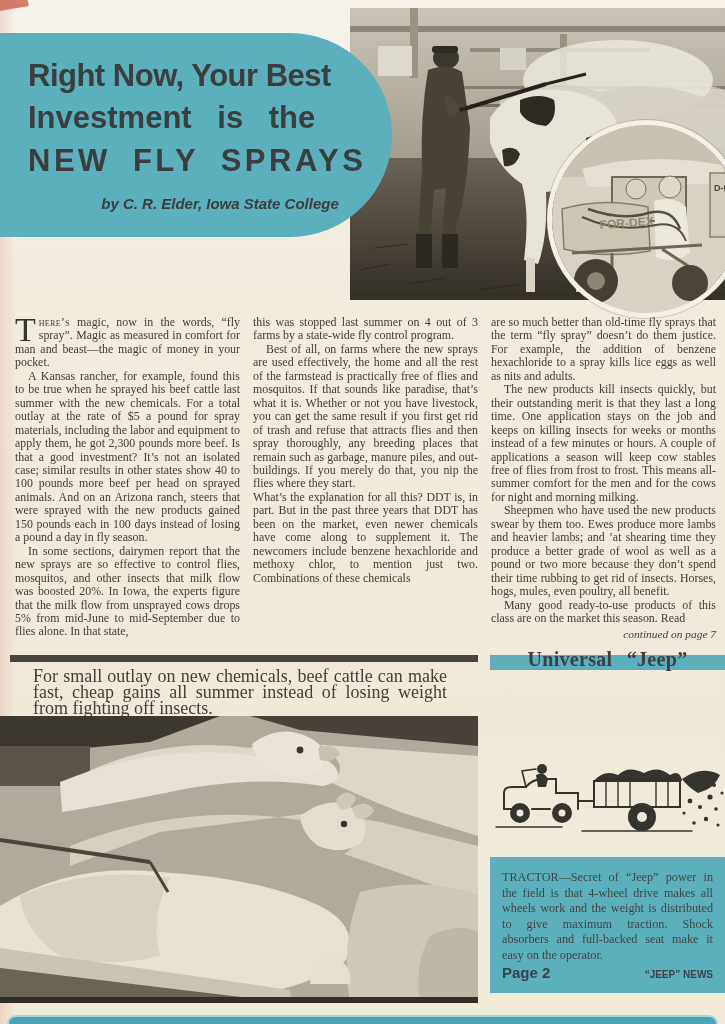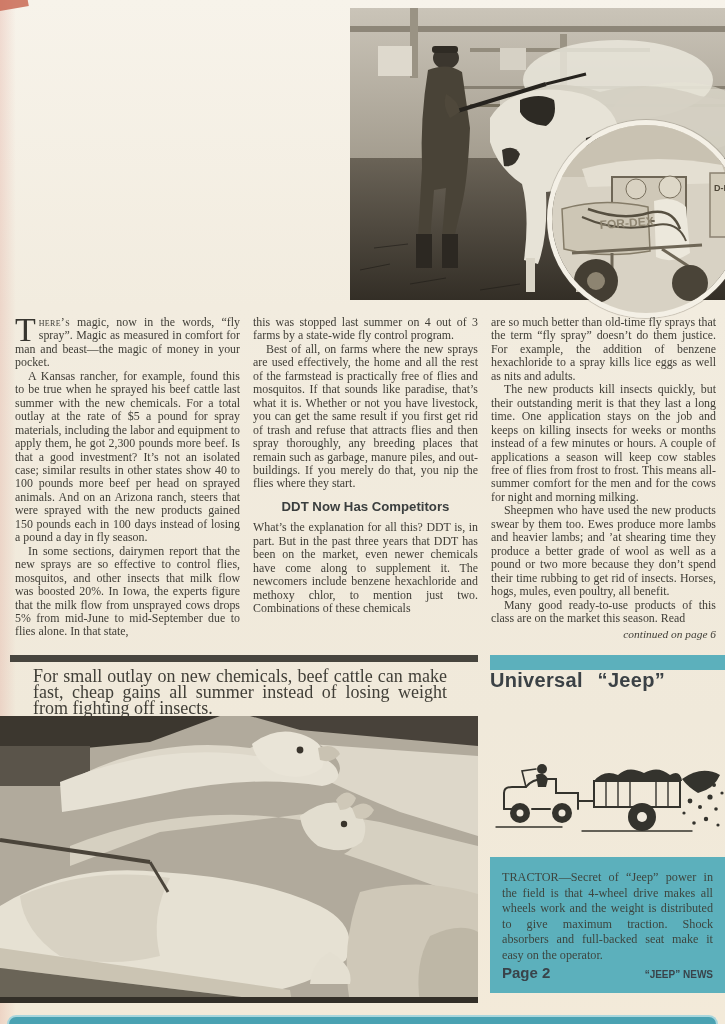--- a/index.html
+++ b/index.html
@@ -47,22 +47,22 @@
   .continued{font-style:italic;text-align:right;margin-top:3px !important;font-size:11.4px;}
 
   
   .divider-rule{position:absolute;left:10px;top:655px;width:468px;height:7px;background:#47453e;}
   .cattle-caption{position:absolute;left:33px;top:668px;width:414px;
     font-size:18px;line-height:16px;color:#413f38;text-align:justify;}
   .cattle-photo{position:absolute;left:0;top:716px;width:478px;height:287px;}
 
   
   .sidebar-top-bar{position:absolute;left:490px;top:655px;width:235px;height:15px;background:#5cb0bc;}
-  .sidebar-heading{position:absolute;left:490px;top:669px;width:235px;
-    font-family:Liberation Sans, sans-serif;font-weight:700;font-size:20px;color:#3b4145;
+  .sidebar-heading{position:absolute;left:490px;top:648px;width:235px;text-align:center;
+    font-family:Liberation Serif, serif;font-weight:700;font-size:20px;color:#3b4145;
     word-spacing:9px;letter-spacing:.3px;}
   .jeep-illustration{position:absolute;left:492px;top:735px;width:232px;height:112px;}
   .tractor-panel{position:absolute;left:490px;top:857px;width:235px;height:136px;background:#5cb0bc;
     box-sizing:border-box;padding:13px 12px 0 12px;}
   .tractor-note{font-size:12.2px;line-height:15.6px;color:#3d453f;text-align:justify;}
   .panel-footer{position:absolute;left:12px;right:12px;bottom:12px;display:flex;
     justify-content:space-between;align-items:baseline;
     font-family:"Liberation Sans",sans-serif;color:#39434a;}
   .page-number{font-size:15px;font-weight:600;}
   .publication{font-size:10px;font-weight:700;margin-left:36px;}
@@ -164,40 +164,45 @@
       <circle cx="44" cy="156" r="22" fill="#443e33"></circle>
       <circle cx="44" cy="156" r="9" fill="#8d8471"></circle>
       <circle cx="138" cy="158" r="18" fill="#4a4438"></circle>
 
       <rect x="158" y="48" width="30" height="64" fill="#d3ccba" stroke="#8a8170" stroke-width="1.5"></rect>
       <text x="162" y="66" font-family="Liberation Sans, sans-serif" font-size="9" font-weight="700" fill="#4e4738">D-D-T</text>
       <text x="48" y="104" font-family="Liberation Sans, sans-serif" font-size="12" font-weight="700" fill="#8f8672" transform="rotate(-4 48 104)">FOR-DEX</text>
     </svg>
   </div>
 
+  <div class="masthead">
+    <div class="t t1">Right Now, Your Best</div>
+    <div class="t t2">Investment is the</div>
+    <div class="t t3">NEW FLY SPRAYS</div>
+    <div class="byline">by C. R. Elder, Iowa State College</div>
+  </div>
 
 
   <div class="article">
     <div class="col">
       <p><span class="dropcap">T</span><span class="smallcaps">here’s</span><span> magic, now in the words, “fly spray”. Magic as measured in comfort for man and beast—the magic of money in your pocket.</span></p>
       <p class="ind">A Kansas rancher, for example, found this to be true when he sprayed his beef cattle last summer with the new chemicals. For a total outlay at the rate of $5 a pound for spray materials, including the labor and equipment to apply them, he got 2,300 pounds more beef. Is that a good investment? It’s not an isolated case; similar results in other states show 40 to 100 pounds more beef per head on sprayed animals. And on an Arizona ranch, steers that were sprayed with the new products gained 150 pounds each in 100 days instead of losing a pound a day in fly season.</p>
       <p class="ind">In some sections, dairymen report that the new sprays are so effective to control flies, mosquitos, and other insects that milk flow was boosted 20%. In Iowa, the experts figure that the milk flow from unsprayed cows drops 5% from mid-June to mid-September due to flies alone. In that state,</p>
     </div>
     <div class="col">
       <p>this was stopped last summer on 4 out of 3 farms by a state-wide fly control program.</p>
       <p class="ind">Best of all, on farms where the new sprays are used effectively, the home and all the rest of the farmstead is practically free of flies and mosquitos. If that sounds like paradise, that’s what it is. Whether or not you have livestock, you can get the same result if you first get rid of trash and refuse that attracts flies and then spray thoroughly, any breeding places that remain such as garbage, manure piles, and out-buildings. If you merely do that, you nip the flies where they start.</p>
-      <p class="subhead">DDT Now Has Competitors</p>
       <p>What’s the explanation for all this? DDT is, in part. But in the past three years that DDT has been on the market, even newer chemicals have come along to supplement it. The newcomers include benzene hexachloride and methoxy chlor, to mention just two. Combinations of these chemicals</p>
     </div>
     <div class="col">
       <p>are so much better than old-time fly sprays that the term “fly spray” doesn’t do them justice. For example, the addition of benzene hexachloride to a spray kills lice eggs as well as nits and adults.</p>
       <p class="ind">The new products kill insects quickly, but their outstanding merit is that they last a long time. One application stays on the job and keeps on killing insects for weeks or months instead of a few minutes or hours. A couple of applications a season will keep cow stables free of flies from frost to frost. This means all-summer comfort for the men and for the cows for night and morning milking.</p>
       <p class="ind">Sheepmen who have used the new products swear by them too. Ewes produce more lambs and heavier lambs; and ’at shearing time they produce a better grade of wool as well as a pound or two more because they don’t spend their time rubbing to get rid of insects. Horses, hogs, mules, even poultry, all benefit.</p>
       <p class="ind">Many good ready-to-use products of this class are on the market this season. Read</p>
-      <p class="continued">continued on page 6</p>
+      <p class="continued">continued on page 7</p>
     </div>
   </div>
 
   <div class="divider-rule"></div>
   <div class="cattle-caption">For small outlay on new chemicals, beef cattle can make fast, cheap gains all summer instead of losing weight from fighting off insects.</div>
   <div class="cattle-photo">
     <svg width="478" height="287" viewBox="0 0 478 287" xmlns="http://www.w3.org/2000/svg">
       <rect width="478" height="287" fill="#b1aa9c"></rect>
 
       <path d="M0 0 L220 0 L150 26 L0 40 Z" fill="#3c372f"></path>

